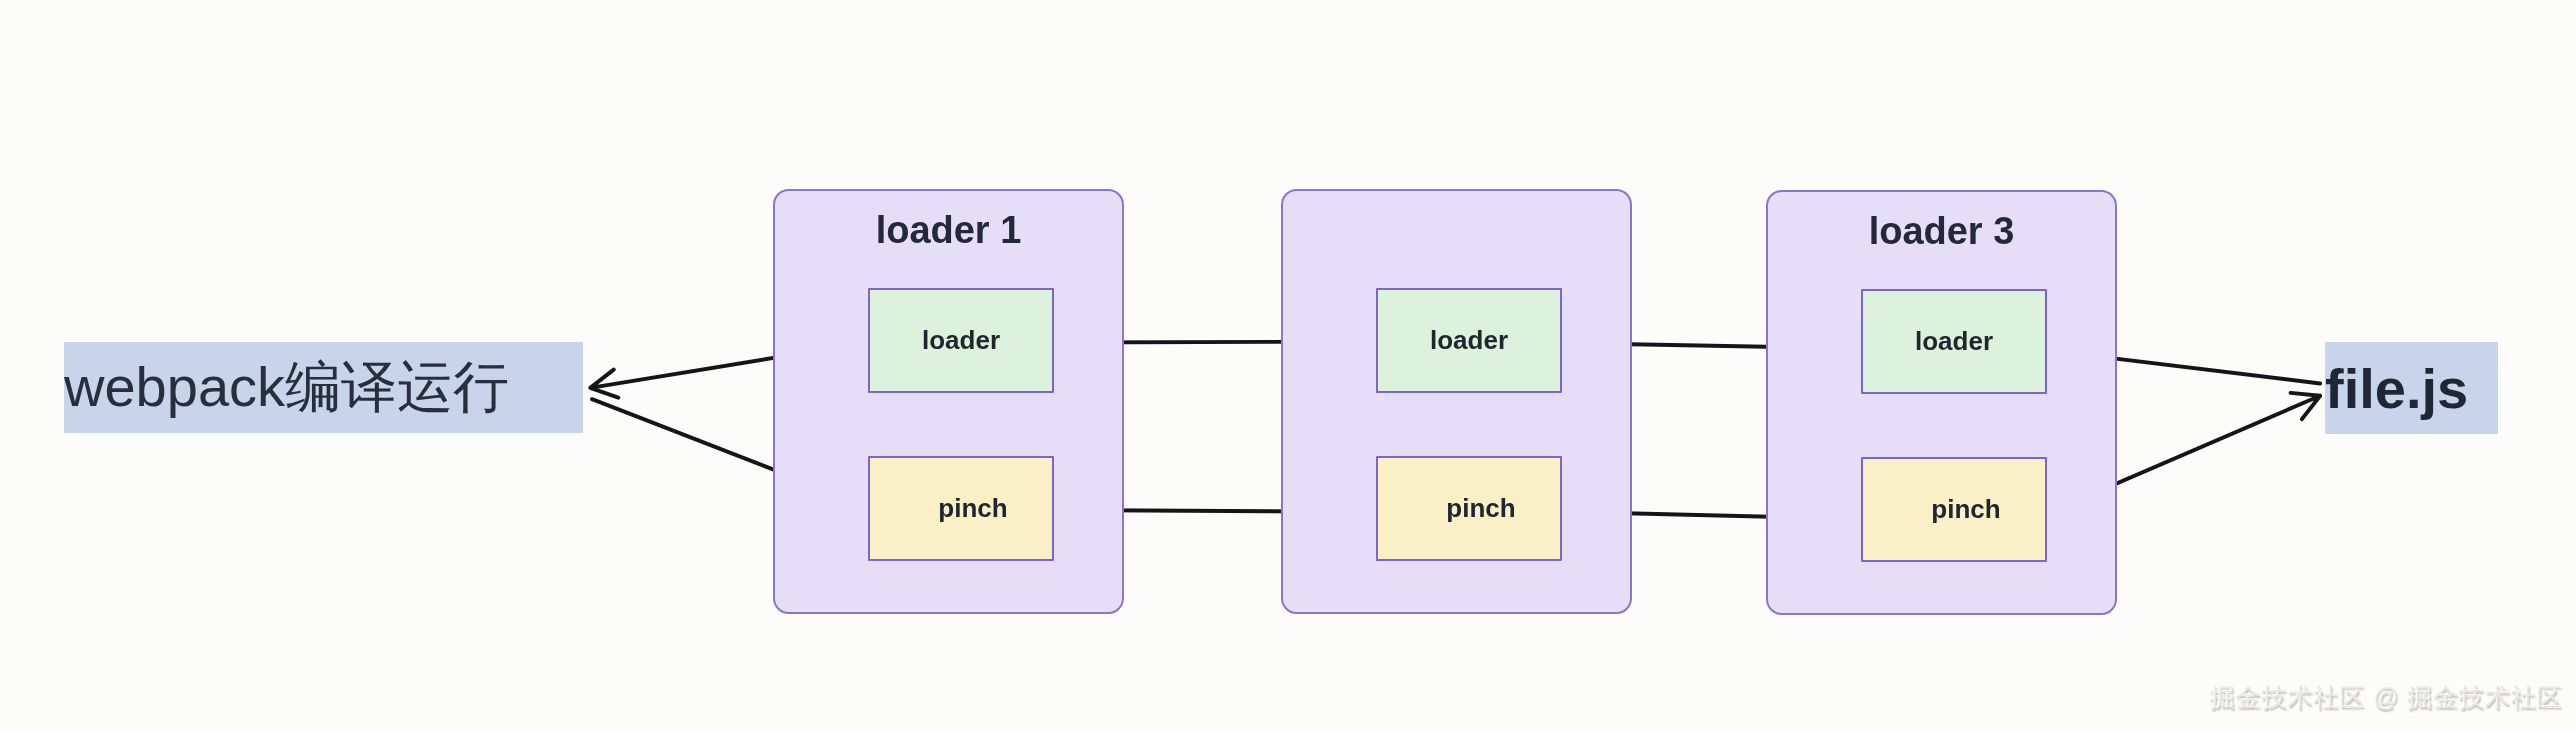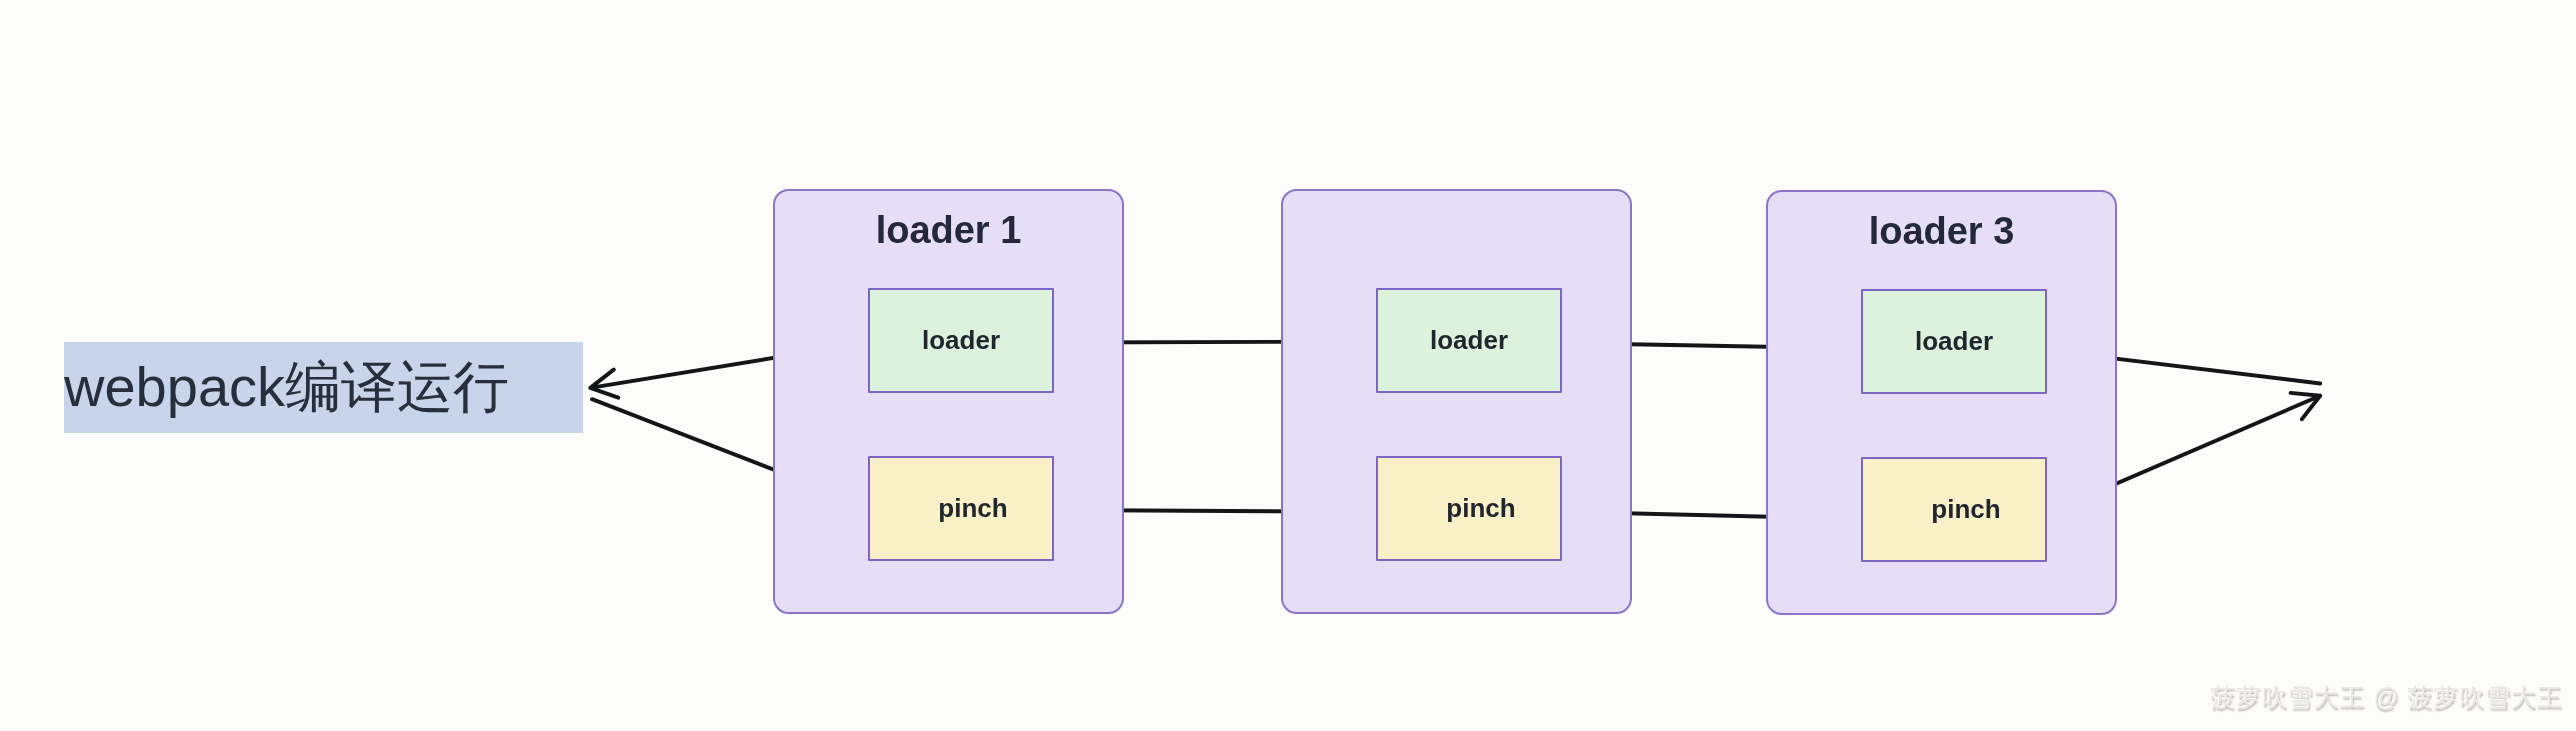--- a/index.html
+++ b/index.html
@@ -109,17 +109,20 @@
   <div class="group g3">
     <div class="group-title">loader 3</div>
     <div class="inner-box inner-loader">
       <span>loader</span>
     </div>
     <div class="inner-box inner-pinch">
       <span>pinch</span>
     </div>
   </div>
 
+  <div class="endpoint-label filejs-node">
+    <span>file.js</span>
+  </div>
 
-  <div class="watermark">菠萝吹雪大王 @ 菠萝吹雪大王</div>
+  <div class="watermark">掘金技术社区 @ 掘金技术社区</div>
 
 </div>
 
 
 </body></html>

